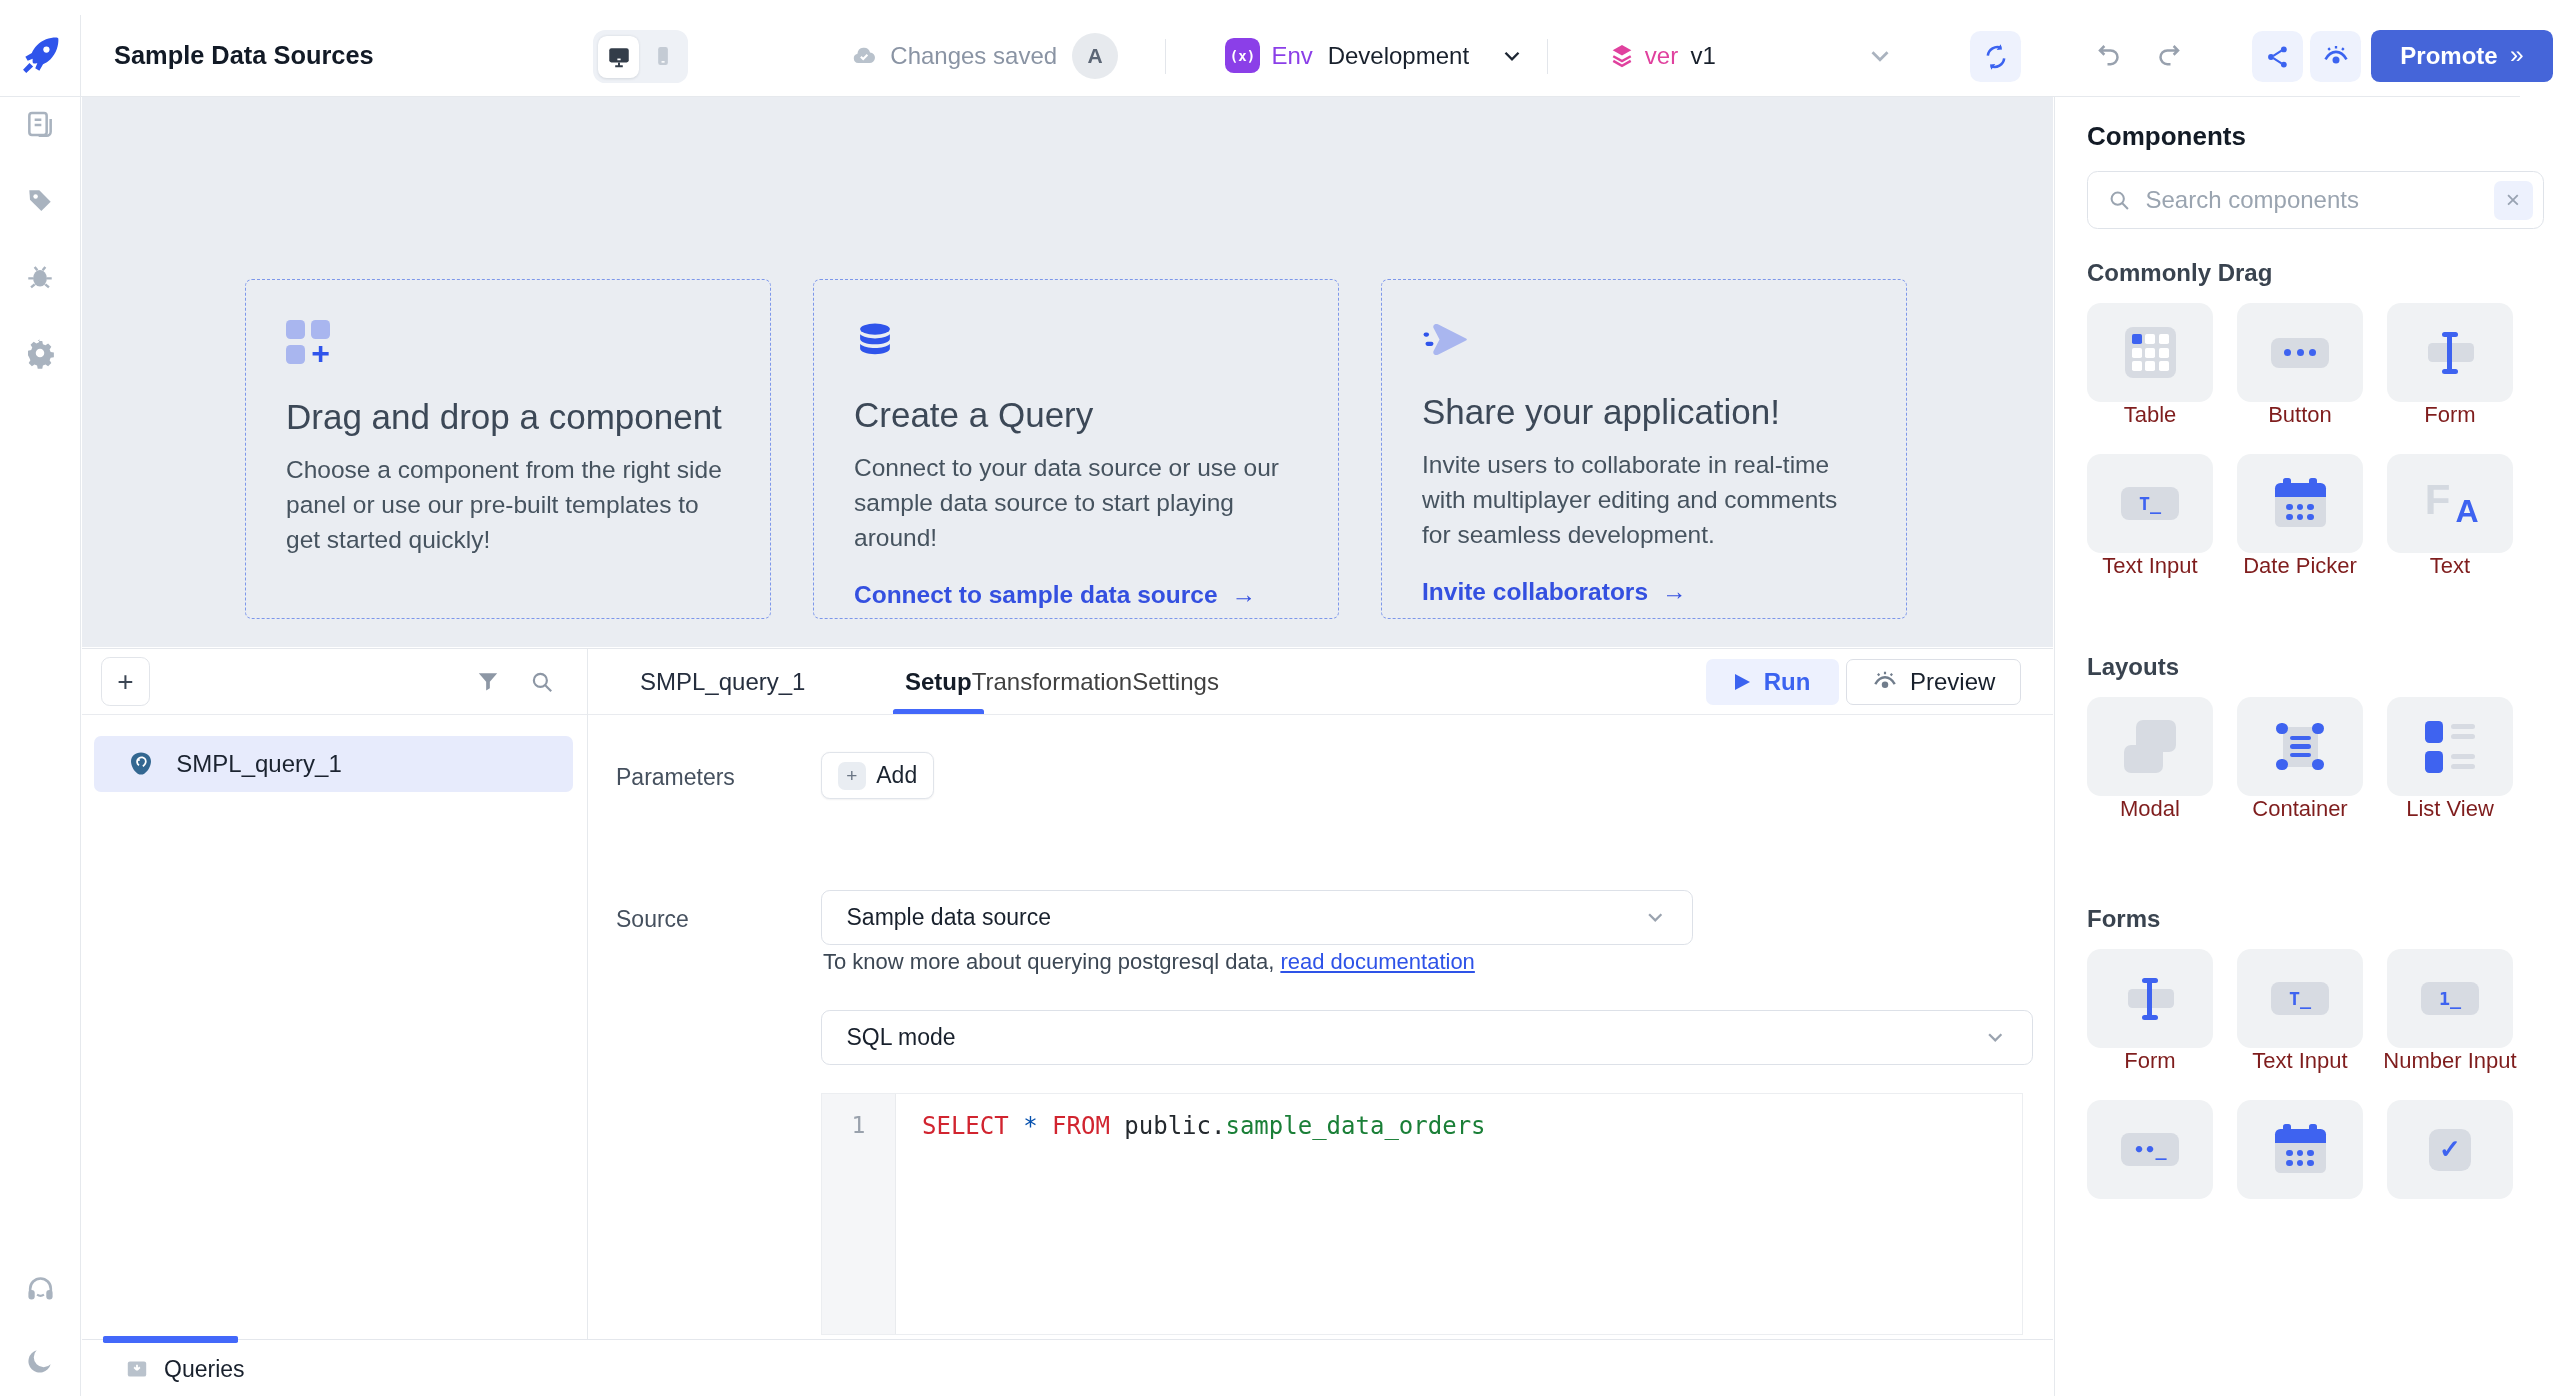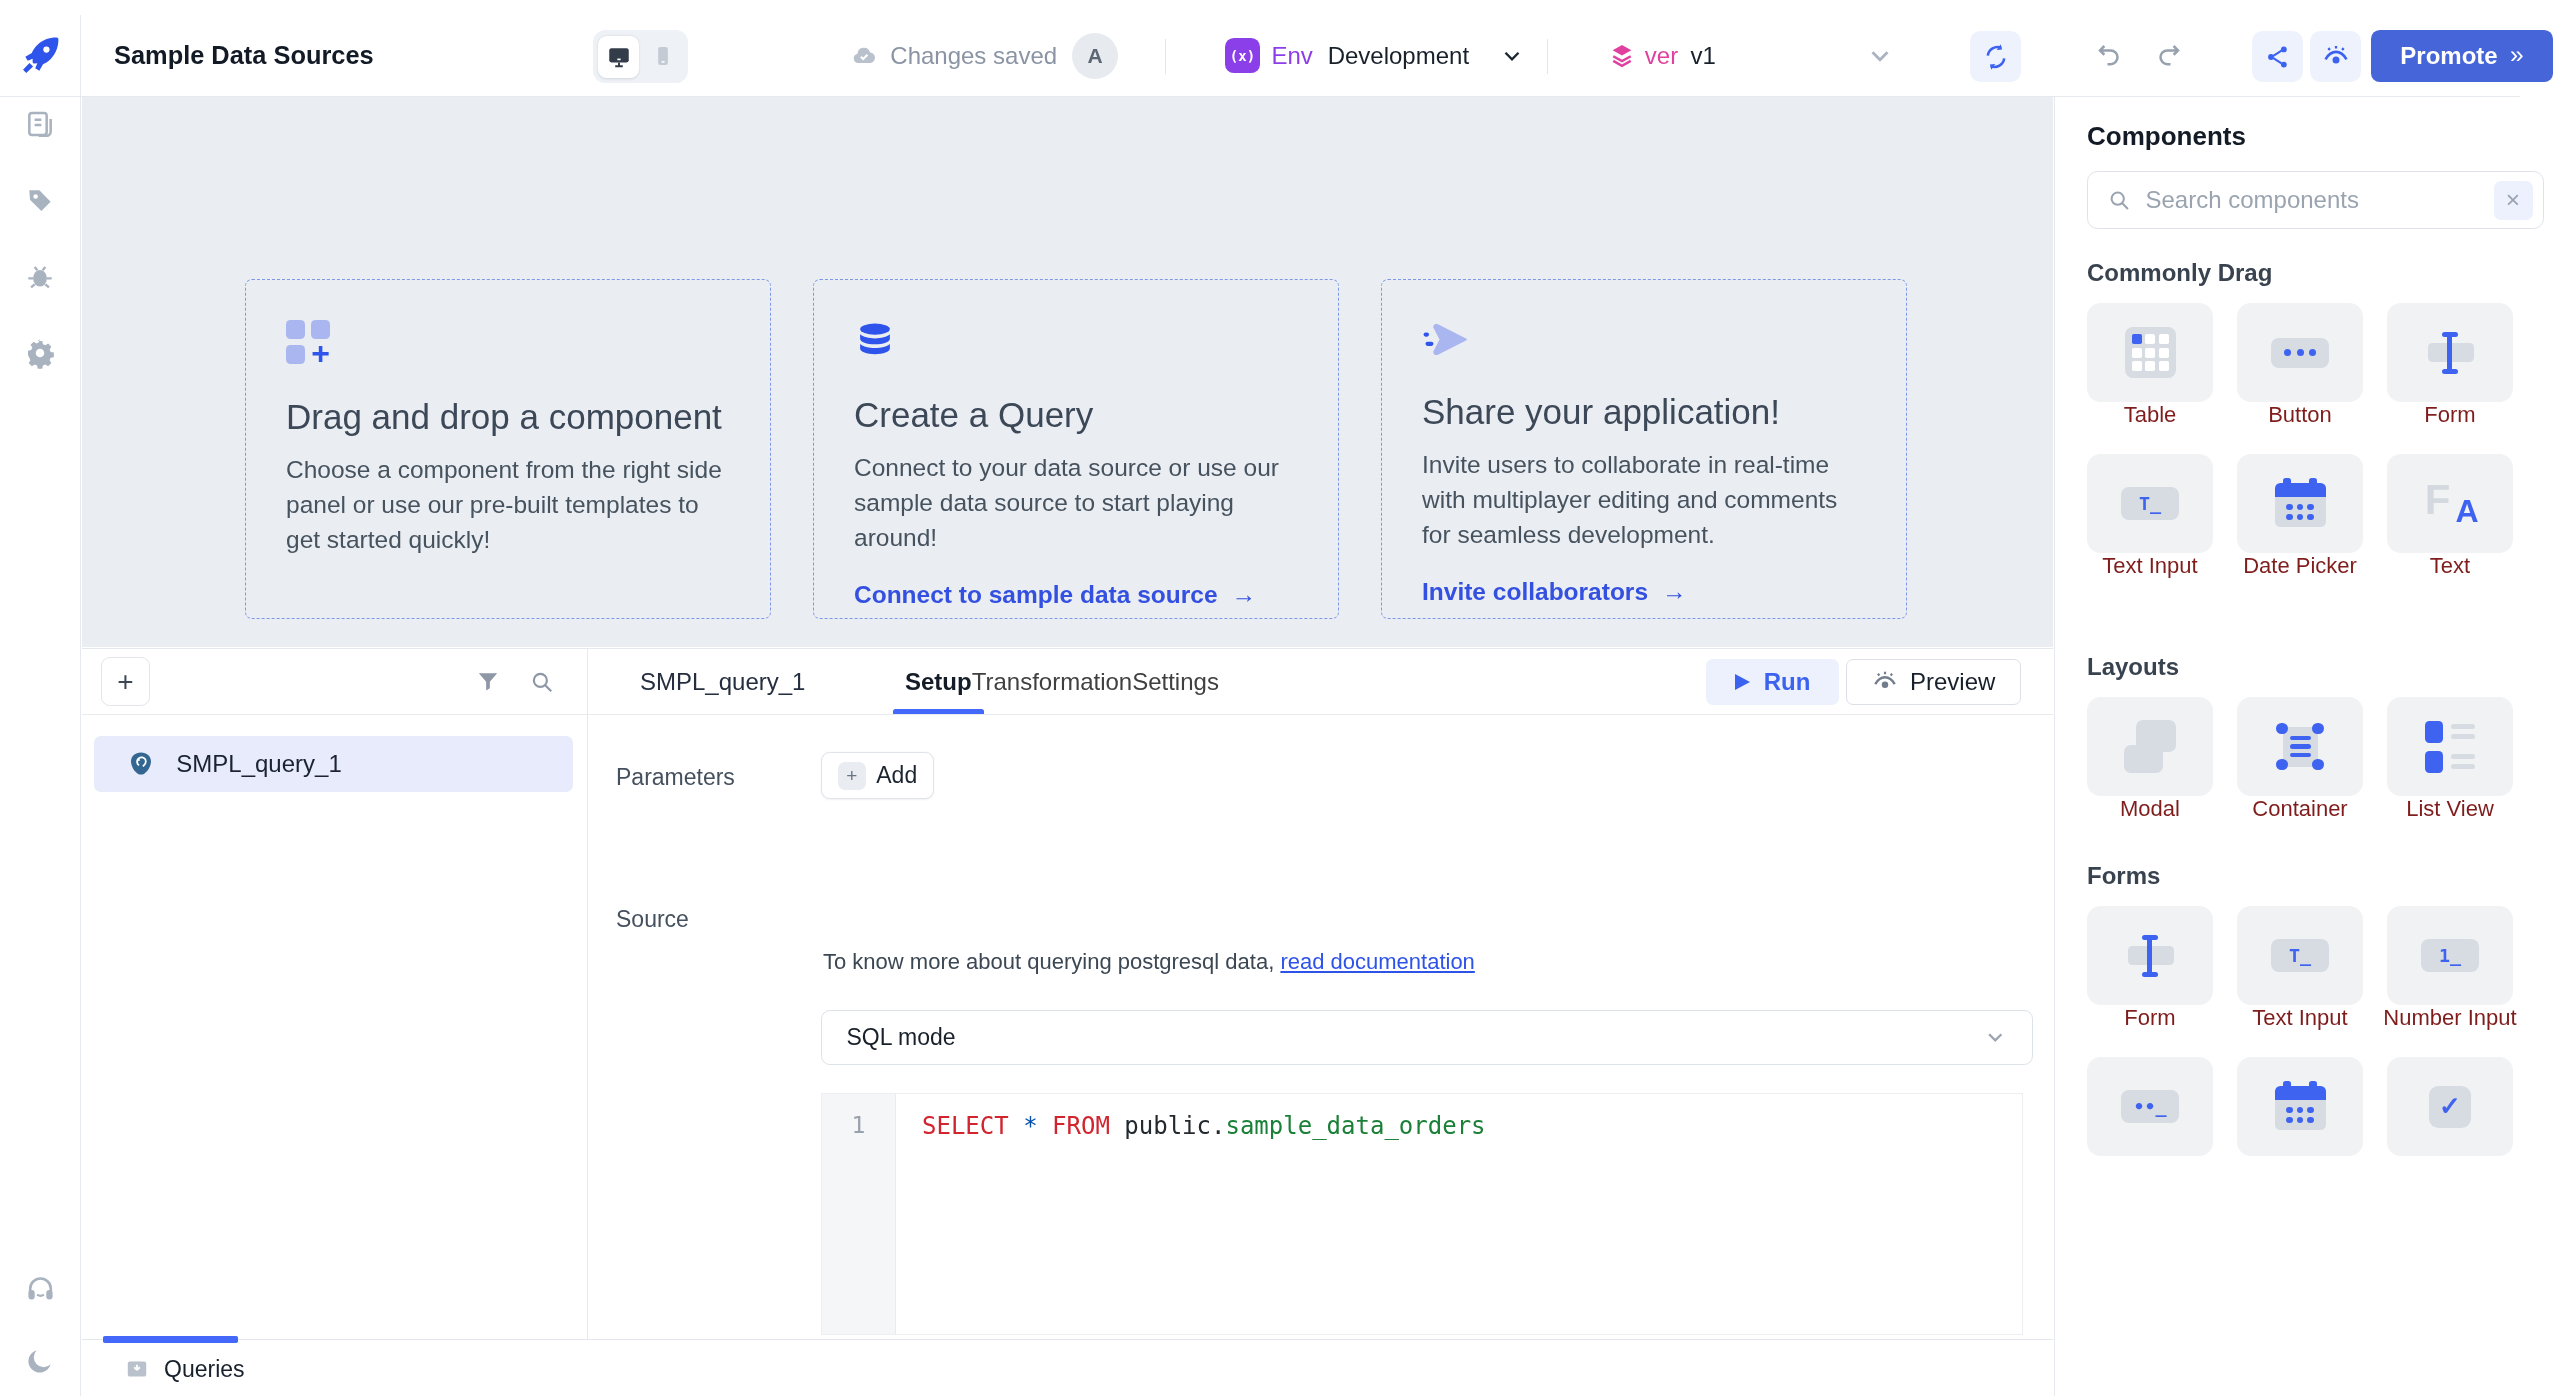--- a/index.html
+++ b/index.html
@@ -133,21 +133,21 @@
                       border-left:0.9px solid #e6e9ed; padding:0 32px; overflow:hidden; }
   .cp-title { margin-top:39px; font-size:26px; font-weight:700; color:#131b26; }
   .cp-search { position:relative; margin-top:19px; height:58px; border:1.3px solid #dfe3e9; border-radius:10.5px;
                display:flex; align-items:center; padding:0 10.5px 0 19px; }
   .cp-search input { border:none; outline:none; flex:1; margin-left:14px; font-size:24px; color:#2a3340;
                      font-family:"Liberation Sans", sans-serif; background:transparent; }
   .cp-search input::placeholder { color:#9aa4b0; }
   .cp-clear { width:39px; height:39px; border:none; border-radius:7px; background:#edf1fd; color:#99a3b2;
               font-size:24.5px; cursor:pointer; display:flex; align-items:center; justify-content:center; }
   .cp-sec-title { font-size:24px; font-weight:700; color:#39434f; }
-  .sec1 .cp-sec-title { margin-top:30px; } .sec2 .cp-sec-title { margin-top:74px; } .sec3 .cp-sec-title { margin-top:40px; }
+  .sec1 .cp-sec-title { margin-top:30px; } .sec2 .cp-sec-title { margin-top:74px; } .sec3 .cp-sec-title { margin-top:83px; }
   .comp-grid { margin-top:16px; display:grid; grid-template-columns:repeat(3,126px); column-gap:24px; row-gap:26px; }
   .comp-cell { width:126px; display:flex; flex-direction:column; align-items:center; cursor:grab; }
   .tile { width:126px; height:99px; background:#f0f2f4; border-radius:14px;
           display:flex; align-items:center; justify-content:center; }
   .comp-label { margin-top:0; font-size:22px; color:#7f1d1d; text-align:center; white-space:nowrap; }
 
   
   .mi { position:relative; }
   .mi-table { width:51px; height:51px; background:#d7dbe2; border-radius:8px; padding:7px;
               display:grid; grid-template-columns:repeat(3,1fr); grid-template-rows:repeat(3,1fr); gap:3.5px; }
@@ -481,20 +481,28 @@
       </div>
 
       <div class="qe-body">
         <div class="row-label" style="top:49px">Parameters</div>
         <button class="add-param-btn">
           <span class="add-chip">+</span>
           <span class="lbl">Add</span>
         </button>
 
         <div class="row-label" style="top:191px">Source</div>
+        <div class="select-box" style="top:175px; width:872px">
+          <span>Sample data source</span>
+          <span class="chev">
+            <svg width="24.5" height="24.5" viewBox="0 0 24 24">
+                <path d="m6 9 6 6 6-6" fill="none" stroke="currentColor" stroke-width="2.2"></path>
+              </svg>
+          </span>
+        </div>
 
         <div class="doc-hint"><span>To know more about querying postgresql data, </span><a>read documentation</a></div>
 
         <div class="select-box" style="top:295px; width:1212px">
           <span>SQL mode</span>
           <span class="chev">
             <svg width="24.5" height="24.5" viewBox="0 0 24 24">
                 <path d="m6 9 6 6 6-6" fill="none" stroke="currentColor" stroke-width="2.2"></path>
               </svg>
           </span>

